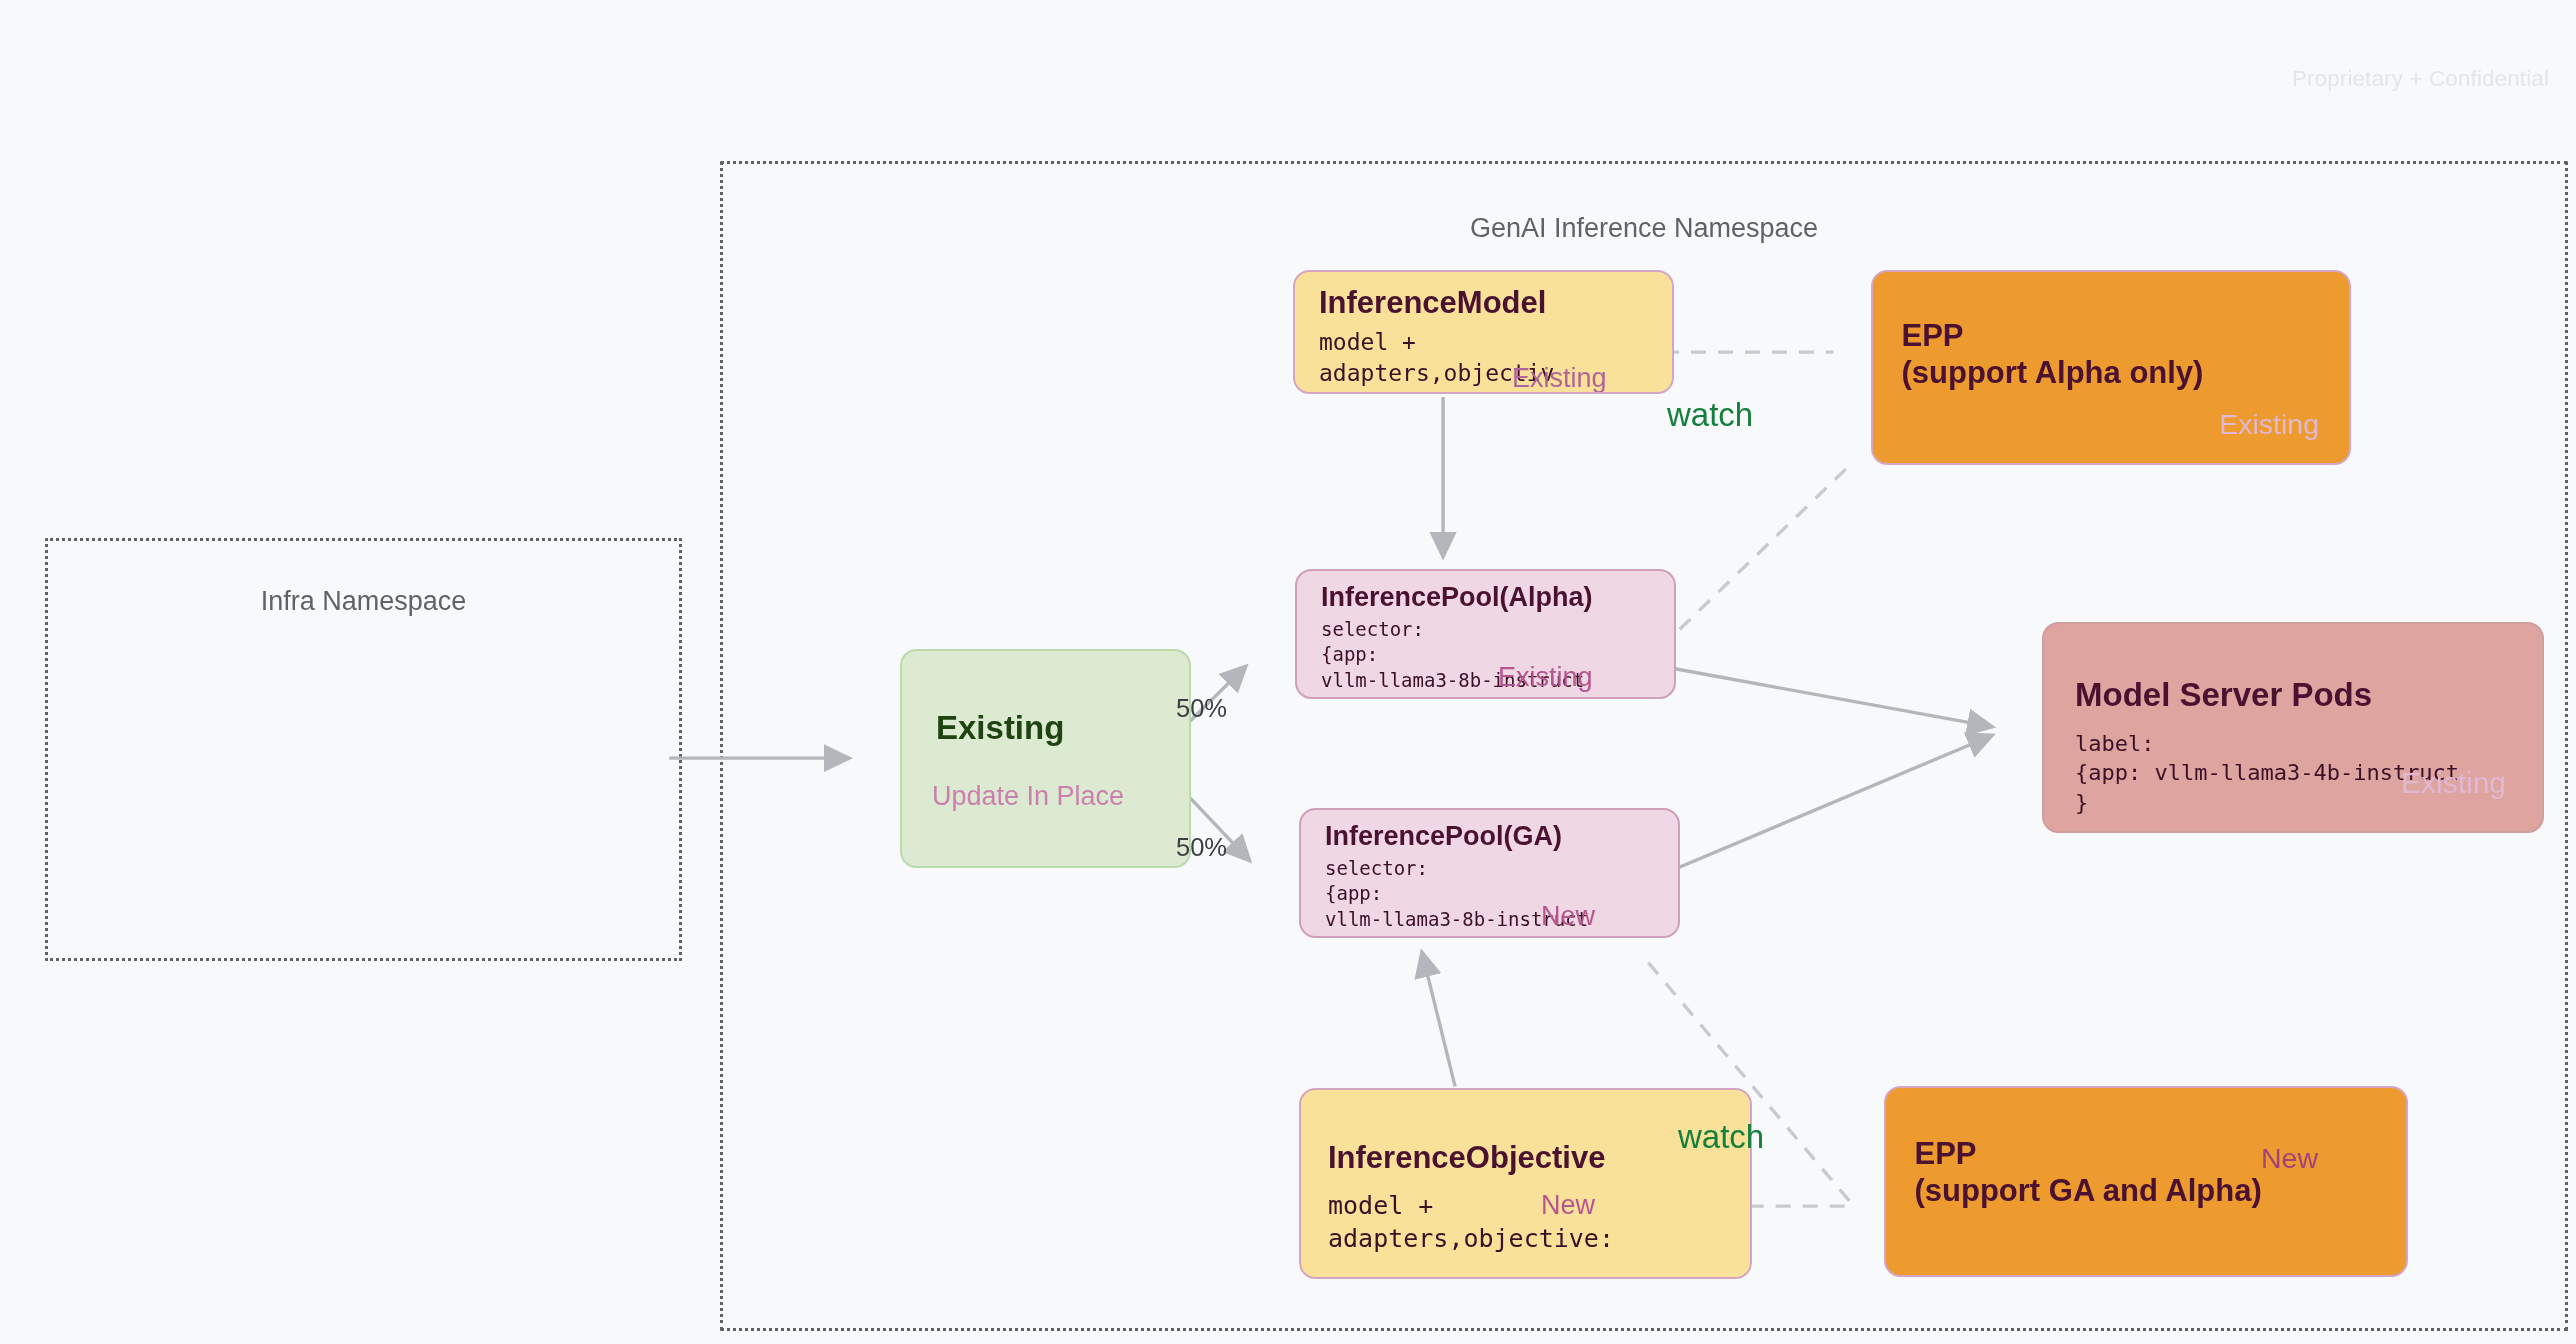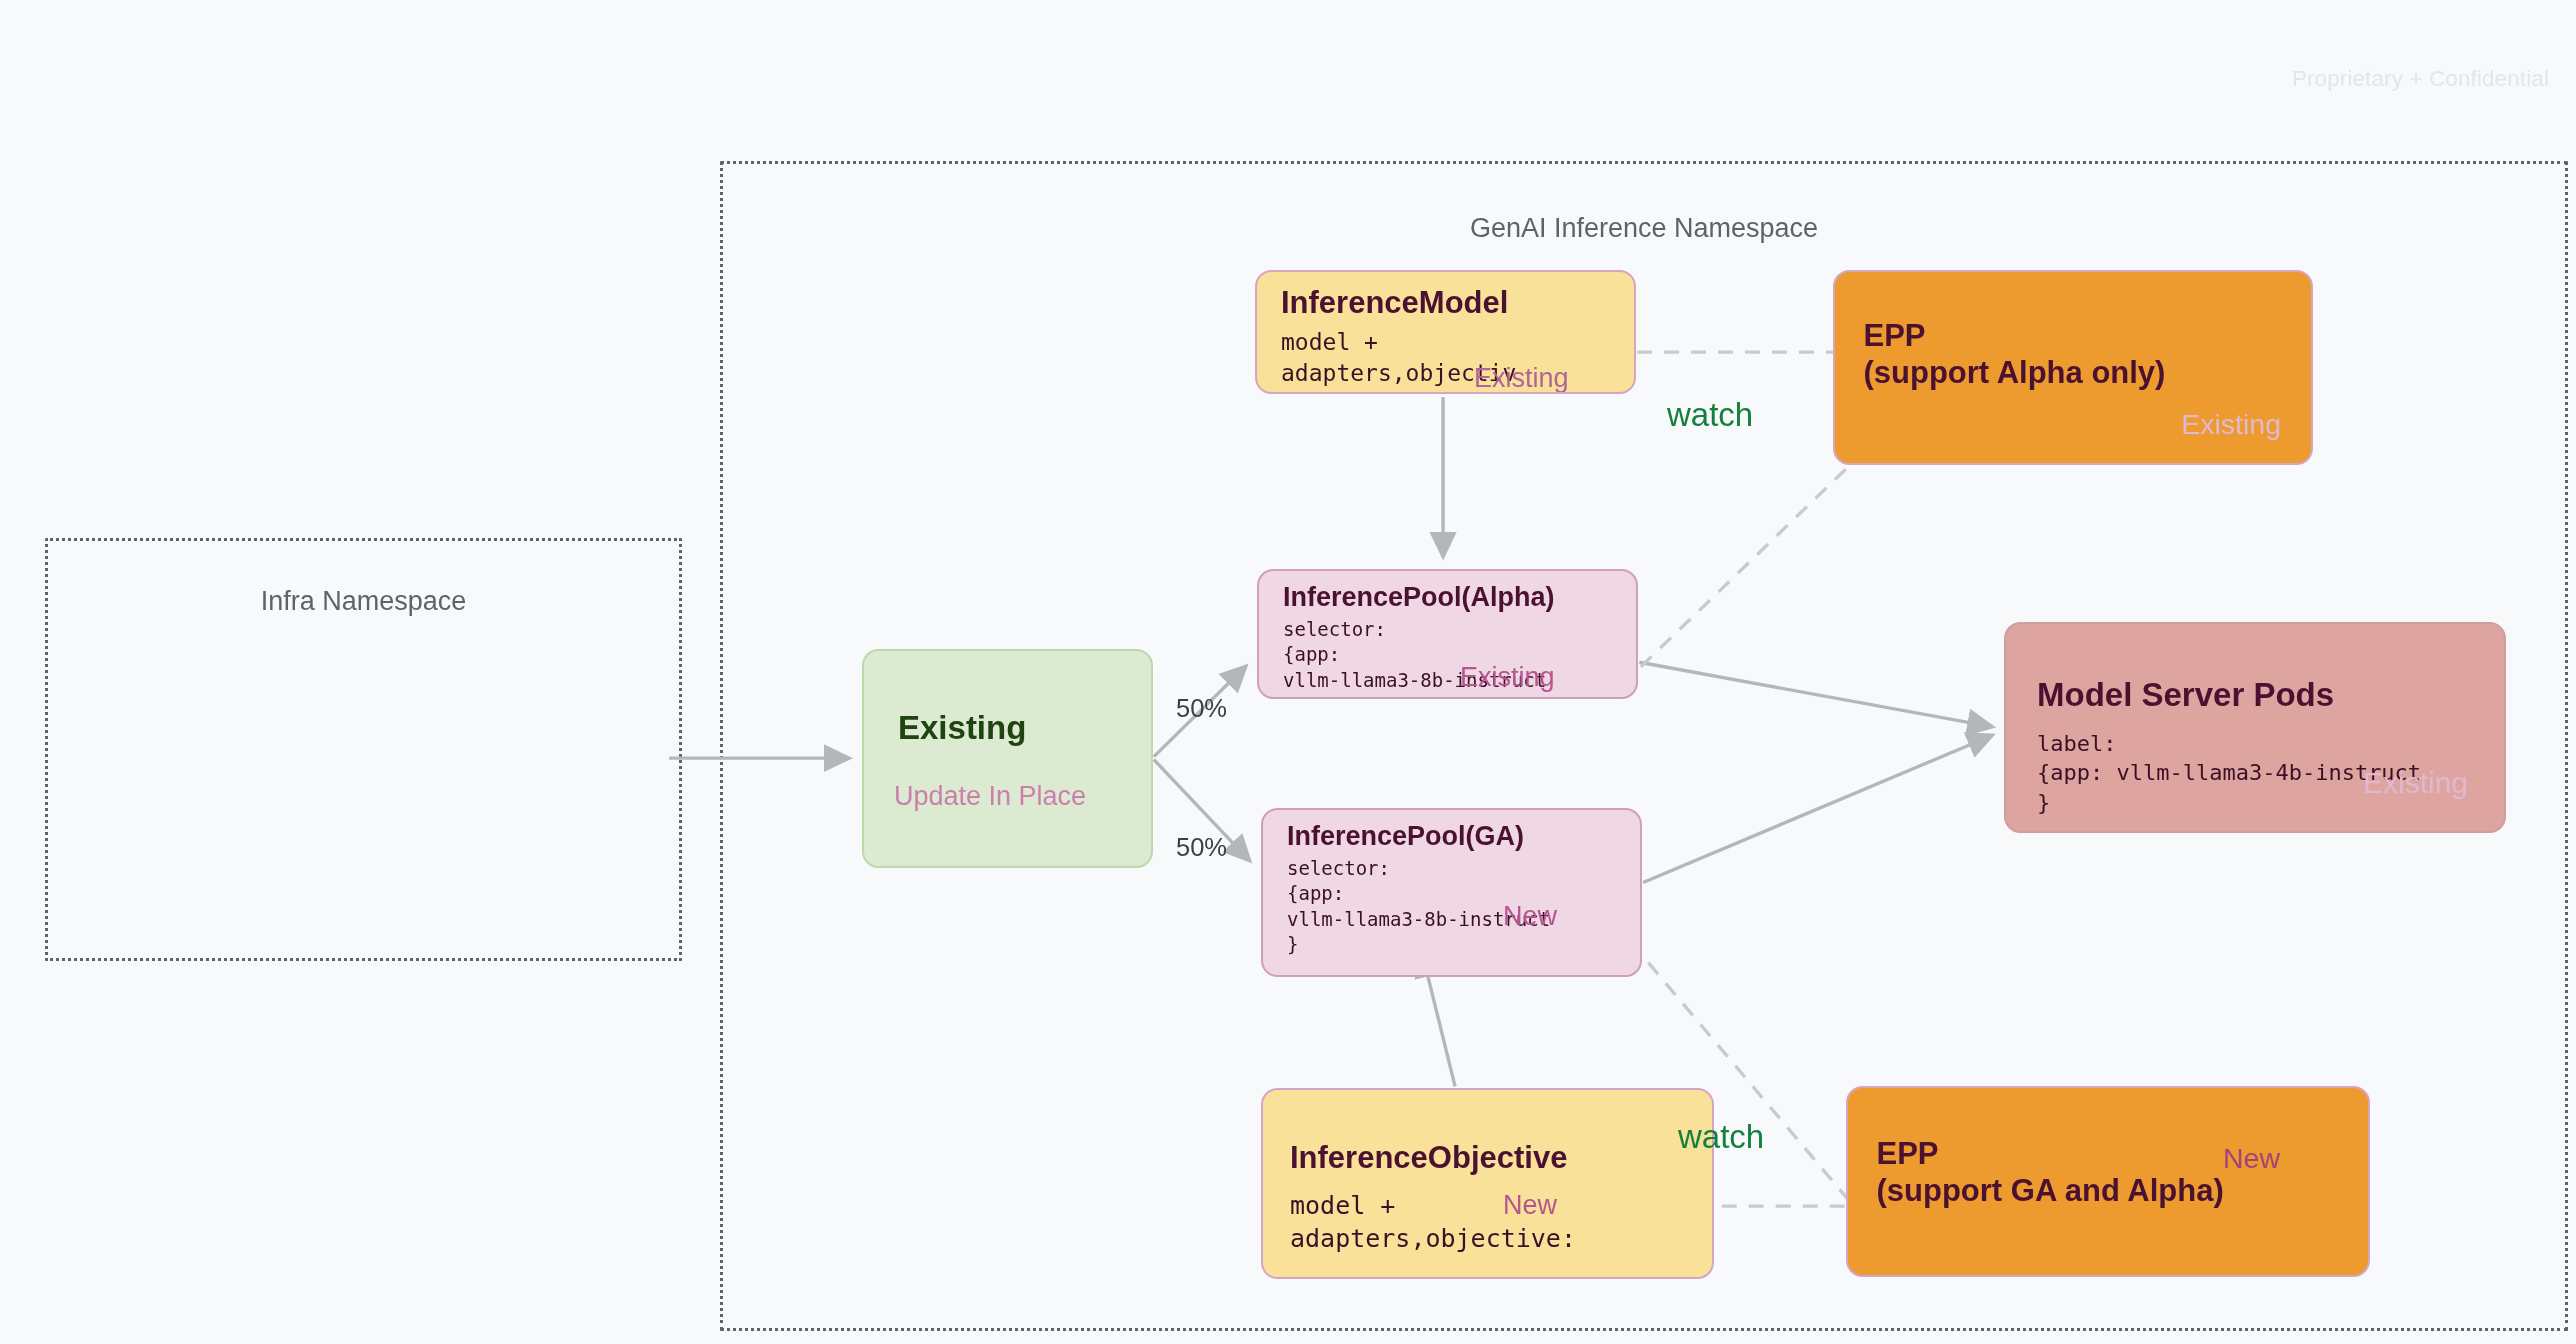--- a/index.html
+++ b/index.html
@@ -52,20 +52,21 @@
   #ns-genai .ns-title { top: 49px; }
   #ns-infra { left: 45px; top: 538px; width: 637px; height: 423px; }
   #ns-infra .ns-title { top: 45px; }
 
   .node {
     position: absolute;
     box-sizing: border-box;
     border-radius: 16.5px;
     z-index: 3;
     overflow: hidden;
+    margin-left: 38px;
   }
   .node .title {
     position: absolute;
     font-weight: bold;
     color: #4a1130;
     white-space: nowrap;
   }
   .node .code {
     position: absolute;
     font-family: "DejaVu Sans Mono", "Liberation Mono", monospace;
@@ -109,21 +110,21 @@
   #n-poolalpha {
     left: 1257px; top: 569px; width: 381px; height: 130px;
     background: #efd7e3; border: 2.2px solid #cf9fbb; text-decoration: underline;
   }
   #n-poolalpha .title { left: 24px; top: 10.5px; font-size: 27px; }
   #n-poolalpha .code { left: 24px; top: 46px; width: 339px; font-size: 19px; }
   #n-poolalpha .badge { left: 201px; top: 91px; font-size: 27px; color: #b5568f; }
 
   
   #n-poolga {
-    left: 1261px; top: 808px; width: 381px; height: 169px;
+    left: 1261px; top: 808px; width: 381px; height: 130px;
     background: #efd7e3; border: 2.2px solid #cf9fbb;
   }
   #n-poolga .title { left: 24px; top: 10.5px; font-size: 27px; }
   #n-poolga .code { left: 24px; top: 46px; width: 339px; font-size: 19px; }
   #n-poolga .badge { left: 240px; top: 91px; font-size: 27px; color: #b5568f; }
 
   
   #n-infobj {
     left: 1261px; top: 1088px; width: 453px; height: 191px;
     background: #f9e199; border: 2.2px solid #d4a6c4;

